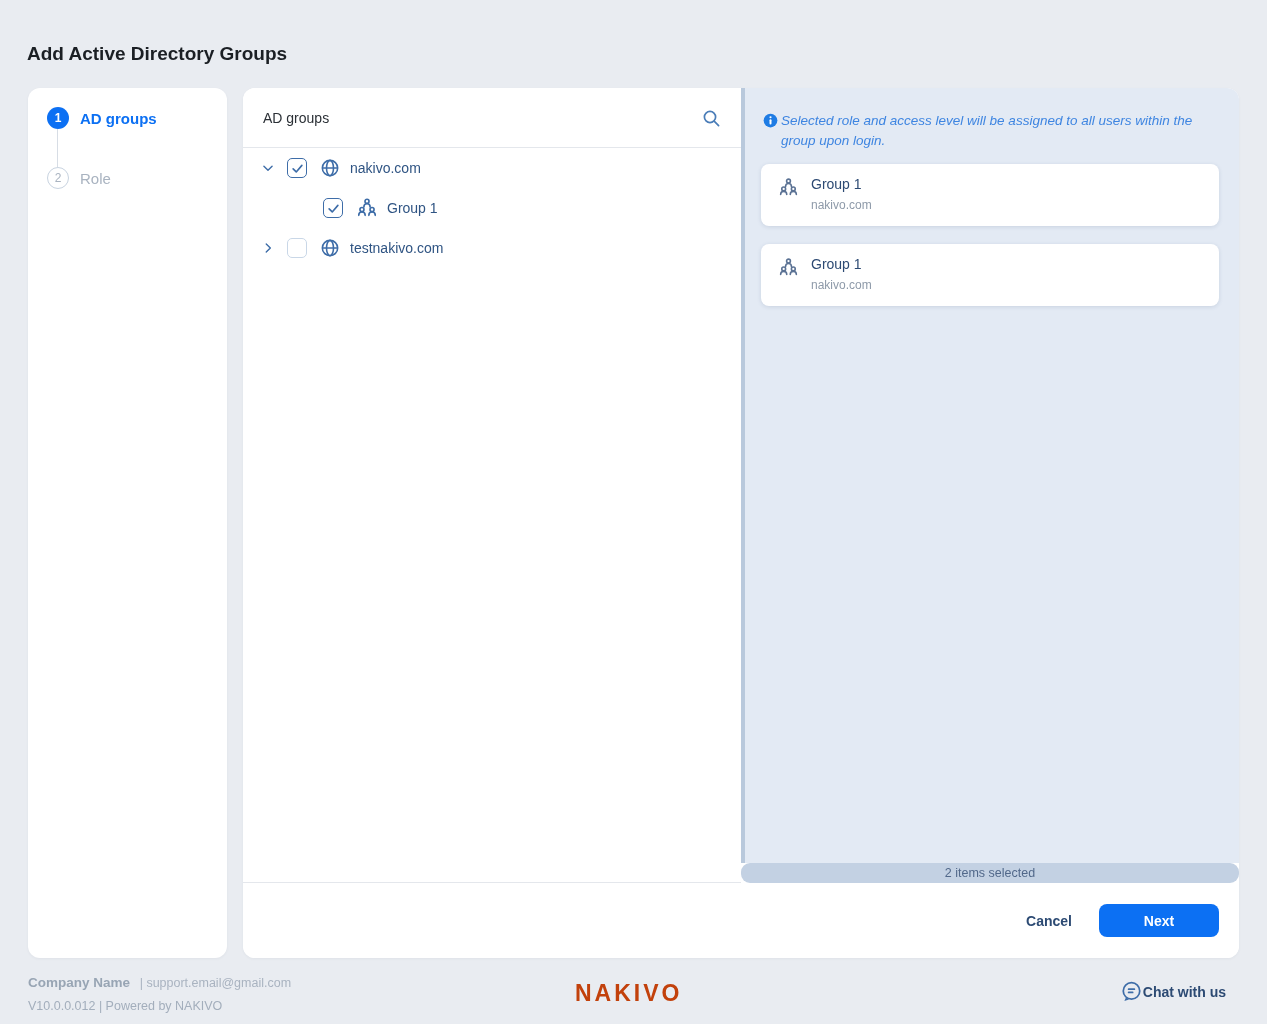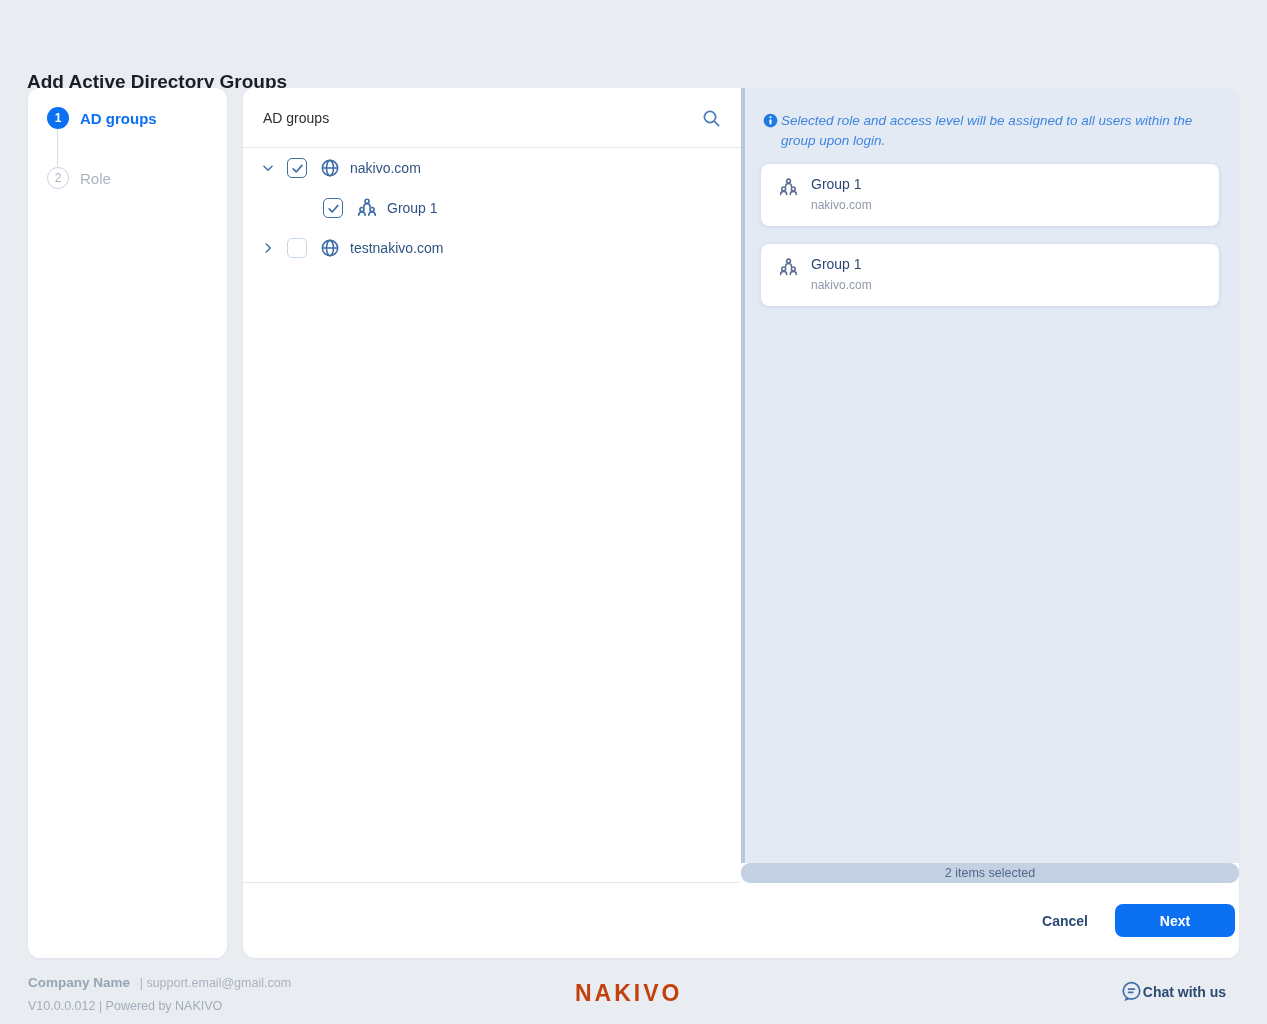--- a/index.html
+++ b/index.html
@@ -6,21 +6,21 @@
   html,body { width:1267px; height:1024px; }
   body {
     position:relative;
     background:#e9ecf1;
     font-family:"Liberation Sans", sans-serif;
     overflow:hidden;
   }
 
   .page-title {
     position:absolute; left:27px; top:43px;
-    font-size:19px; font-weight:bold; color:#1b1f24;margin-top:28px;
+    font-size:19px; font-weight:bold; color:#1b1f24;
   }
 
   
   .left-card {
     position:absolute; left:28px; top:88px; width:199px; height:870px;
     background:#fff; border-radius:12px;
     box-shadow:0 1px 3px rgba(30,50,80,0.05);
   }
   .step-row {
     position:absolute; left:0; height:22px;
@@ -112,21 +112,21 @@
   .selection-bar {
     position:absolute; left:498px; top:775px; width:498px; height:20px;
     background:#c3d1e3; color:#51688a; font-size:12.5px;
     display:flex; align-items:center; justify-content:center;border-radius:9px;
   }
 
   
   .card-footer {
     position:absolute; left:0; top:795px; width:996px; height:75px;
     background:#fff; display:flex; align-items:center;
-    justify-content:flex-end; padding-right:20px;margin-left:16px;
+    justify-content:flex-end; padding-right:20px;
   }
   .cancel-button {
     background:none; border:none; font-family:"Liberation Sans", sans-serif;
     font-size:14px; font-weight:bold; color:#2c4a73;
     margin-right:27px; cursor:pointer;
   }
   .next-button {
     width:120px; height:33px; background:#0c70f3; border:none;
     border-radius:8px; color:#fff; font-size:14px; font-weight:bold;
     font-family:"Liberation Sans", sans-serif; cursor:pointer;

